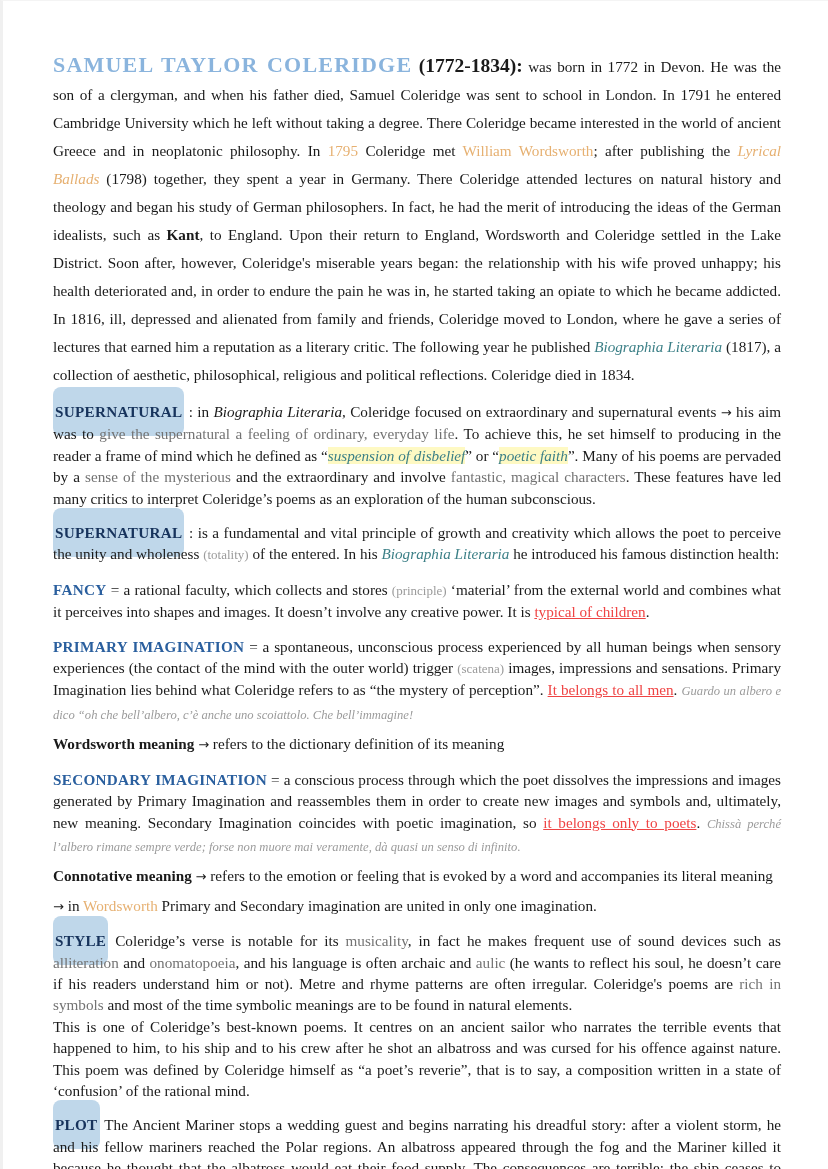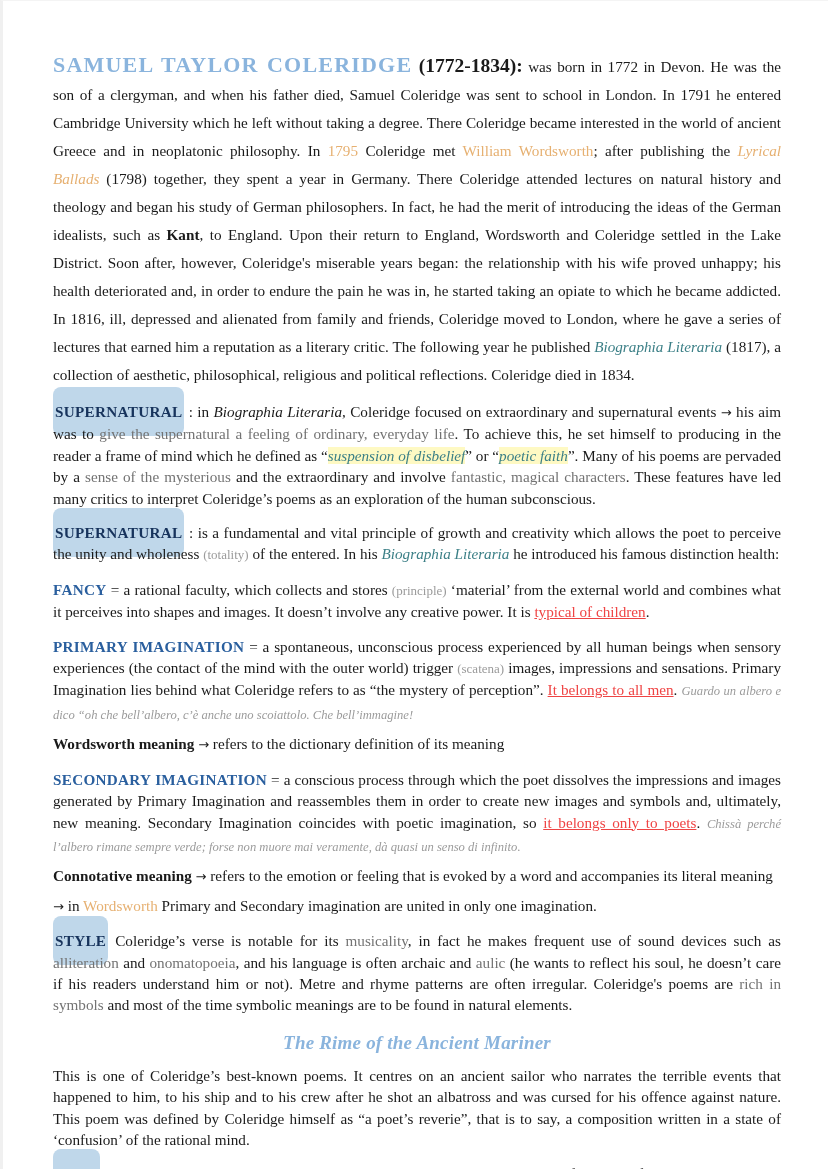--- a/index.html
+++ b/index.html
@@ -129,20 +129,19 @@
     <p class="block-tight"><span class="bold">Wordsworth meaning</span> <span class="arrow">→</span><span> refers to the dictionary definition of its meaning</span></p>
 
     <p class="block"><span class="c-blue-strong">SECONDARY IMAGINATION</span><span> = a conscious process through which the poet dissolves the impressions and images generated by Primary Imagination and reassembles them in order to create new images and symbols and, ultimately, new meaning. Secondary Imagination coincides with poetic imagination, so </span><span class="ul">it belongs only to poets</span><span>. </span><span class="note-it">Chissà perché l’albero rimane sempre verde; forse non muore mai veramente, dà quasi un senso di infinito.</span></p>
 
     <p class="block-tight"><span class="bold">Connotative meaning</span> <span class="arrow">→</span><span> refers to the emotion or feeling that is evoked by a word and accompanies its literal meaning</span></p>
 
     <p class="block-tight"><span class="arrow">→</span><span> in </span><span class="c-orange">Wordsworth</span><span> Primary and Secondary imagination are united in only one imagination.</span></p>
 
     <p class="block"><span class="hl-blue">STYLE</span><span> Coleridge’s verse is notable for its </span><span class="c-blue-soft">musicality</span><span>, in fact he makes frequent use of sound devices such as </span><span class="c-blue-soft">alliteration</span><span> and </span><span class="c-blue-soft">onomatopoeia</span><span>, and his language is often archaic and </span><span class="c-blue-soft">aulic</span><span> (he wants to reflect his soul, he doesn’t care if his readers understand him or not). Metre and rhyme patterns are often irregular. Coleridge's poems are </span><span class="c-blue-soft">rich in symbols</span><span> and most of the time symbolic meanings are to be found in natural elements.</span></p>
 
-    <h2 class="section-title">The Rime of the Ancient Mariner</h2>
 
     <p>This is one of Coleridge’s best-known poems. It centres on an ancient sailor who narrates the terrible events that happened to him, to his ship and to his crew after he shot an albatross and was cursed for his offence against nature. This poem was defined by Coleridge himself as “a poet’s reverie”, that is to say, a composition written in a state of ‘confusion’ of the rational mind.</p>
 
     <p class="block"><span class="hl-blue">PLOT</span><span> The Ancient Mariner stops a wedding guest and begins narrating his dreadful story: after a violent storm, he and his fellow mariners reached the Polar regions. An albatross appeared through the fog and the Mariner killed it because he thought that the albatross would eat their food supply. The consequences are terrible: the ship ceases to move, the entire crew is tortured by thirst, the sea is full of slimy creatures. A phantom (ghost) ship arrives: on board two scary creatures, Death and Life-in-Death, are playing a game of dice </span> </p>
 
   </div>
 </div>
 
 </body></html>

